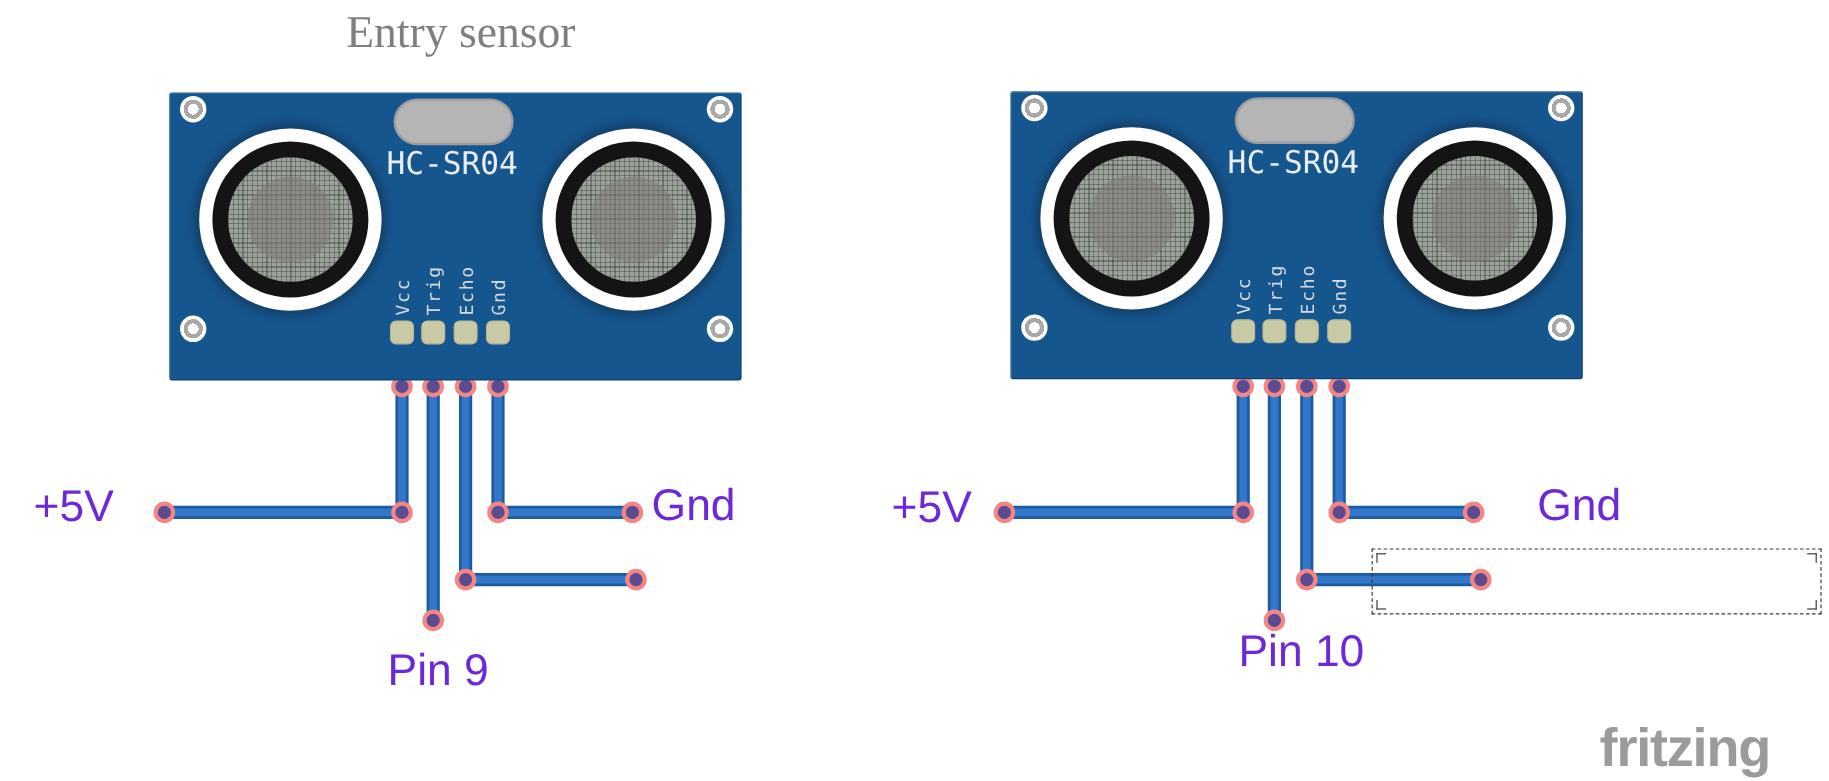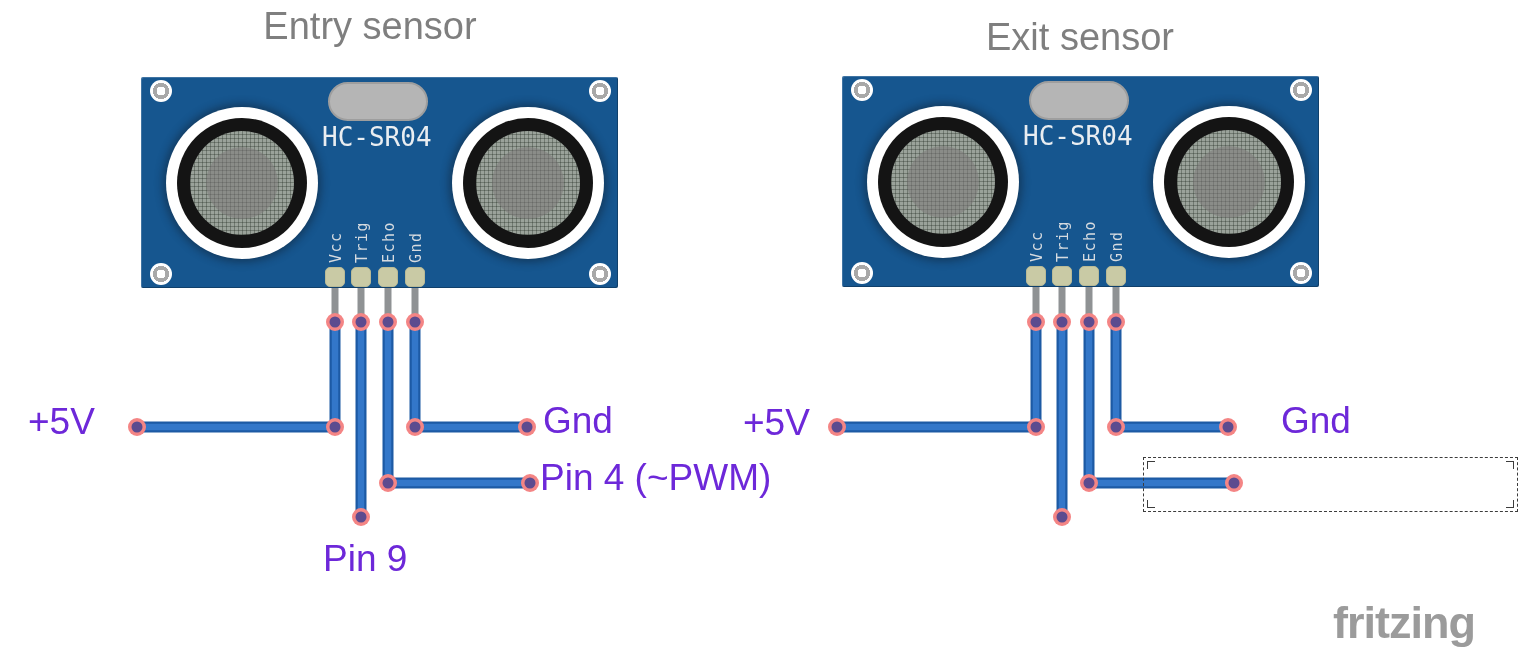--- a/index.html
+++ b/index.html
@@ -3,21 +3,21 @@
 <meta charset="utf-8">
 <style>
   html,body{margin:0;padding:0;background:#ffffff;}
   .canvas{position:relative;width:1524px;height:651px;background:#ffffff;overflow:hidden;
           font-family:"Liberation Sans", sans-serif;}
 
   
   #wiring-layer-svg{position:absolute;left:0;top:0;width:1524px;height:651px;}
 
   
-  .board{position:absolute;width:477px;height:211px;background:#16568f;border-radius:2px;
+  .board{position:absolute;width:477px;height:240px;background:#16568f;border-radius:2px;
          box-shadow:inset 1px 1px 0 rgba(255,255,255,0.18), inset -1px -1px 0 rgba(0,0,0,0.25);}
   #board-entry{left:141px;top:77px;}
   #board-exit{left:842px;top:76px;}
 
   .hole{position:absolute;width:22px;height:22px;border-radius:50%;
         background:radial-gradient(circle,#ffffff 0 4.5px,#a8a8a8 4.5px 8px,#ffffff 8px 11px);}
   .hole-tl{left:9px;top:3px;}   .hole-tr{left:448px;top:3px;}
   .hole-bl{left:9px;top:186px;} .hole-br{left:448px;top:186px;}
 
   .transducer{position:absolute;width:152px;height:152px;border-radius:50%;background:#ffffff;
@@ -42,21 +42,21 @@
   .pad-1{left:184px;} .pad-2{left:210px;} .pad-3{left:237px;} .pad-4{left:264px;}
 
   .pin-label{position:absolute;top:116px;height:70px;width:17px;
              writing-mode:vertical-rl;transform:rotate(180deg);
              font-family:"DejaVu Sans Mono",monospace;font-size:15px;letter-spacing:1.5px;
              color:#d6dbe0;}
   .pl-1{left:186px;} .pl-2{left:212px;} .pl-3{left:239px;} .pl-4{left:266px;}
 
   
   .fig-title{position:absolute;font-size:38px;color:#7f7f7f;text-align:center;white-space:nowrap;}
-  #title-entry{left:240px;top:5px;width:260px;}
+  #title-entry{left:254px;top:5px;width:260px;font-family:Liberation Serif, serif;}
   #title-exit{left:950px;top:16px;width:260px;}
 
   .wire-label{position:absolute;font-size:37px;line-height:1.05;color:#6d28d9;white-space:nowrap;}
 
   
   #selection-rect{position:absolute;border:1px dashed #3c3c3c;box-sizing:border-box;}
   .sel-c{position:absolute;width:7px;height:7px;}
   .sel-tl{left:3px;top:3px;border-left:1px solid #3c3c3c;border-top:1px solid #3c3c3c;}
   .sel-tr{right:3px;top:3px;border-right:1px solid #3c3c3c;border-top:1px solid #3c3c3c;}
   .sel-bl{left:3px;bottom:3px;border-left:1px solid #3c3c3c;border-bottom:1px solid #3c3c3c;}
@@ -205,31 +205,30 @@
     <div class="pad pad-3"></div>
     <div class="pad pad-4"></div>
 
     <div class="pin-label pl-1">Vcc</div>
     <div class="pin-label pl-2">Trig</div>
     <div class="pin-label pl-3">Echo</div>
     <div class="pin-label pl-4">Gnd</div>
   </div>
 
   <div class="fig-title" id="title-entry">Entry sensor</div>
-  <div class="fig-title" id="title-exit">Exit sensor</div>
 
   <div id="selection-rect" style="left: 1143px; top: 457px; width: 375px; height: 55px;">
     <div class="sel-c sel-tl"></div>
     <div class="sel-c sel-tr"></div>
     <div class="sel-c sel-bl"></div>
     <div class="sel-c sel-br"></div>
   </div>
 
   <div class="wire-label" style="left: 28px; top: 403px;">+5V</div>
   <div class="wire-label" style="left: 543px; top: 402px;">Gnd</div>
-  <div class="wire-label" style="left: 540px; top: 459px;">Pin 4 (~PWM)</div>
   <div class="wire-label" style="left: 323px; top: 526px; margin-top: 14px;">Pin 9</div>
   <div class="wire-label" style="left: 743px; top: 404px;">+5V</div>
   <div class="wire-label" style="left: 1281px; top: 402px;">Gnd</div>
+  <div class="wire-label" style="left: 1032px; top: 524px;">Pin 10</div>
 
   <div class="logo">fritzing</div>
 
 </div>
 
 </body></html>

